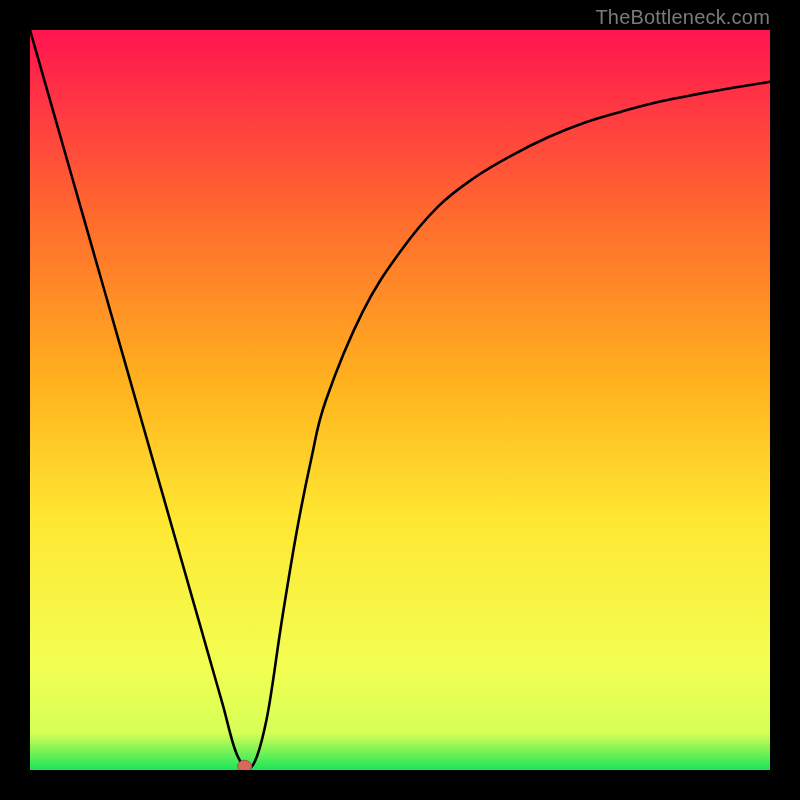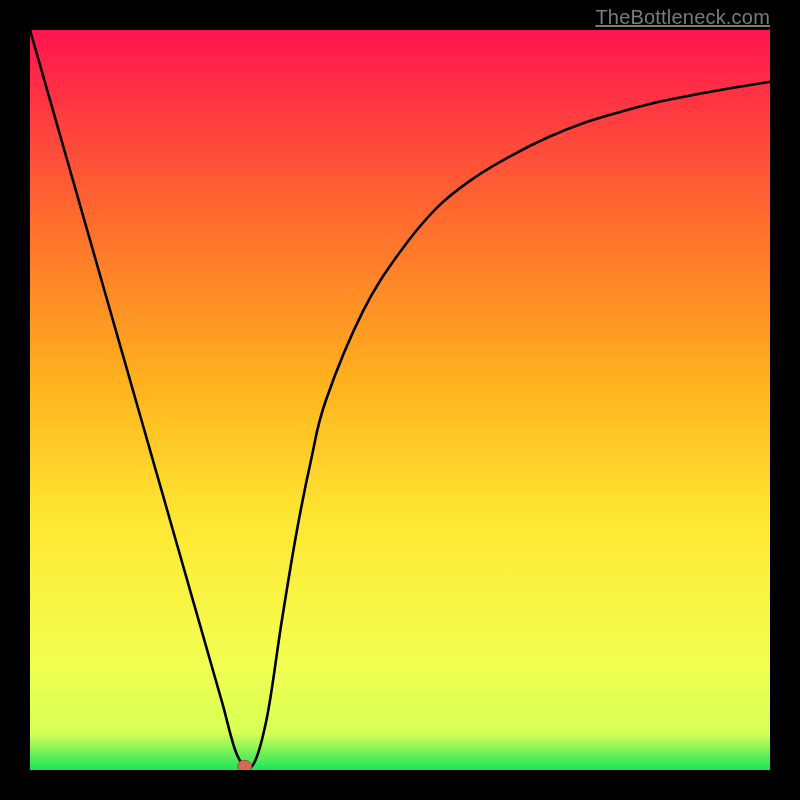--- a/index.html
+++ b/index.html
@@ -26,21 +26,20 @@
   }
   .watermark {
     position: absolute;
     top: 6px;
     right: 30px;
     color: #7b7b7b;
     font-size: 20px;
     font-weight: 500;
     letter-spacing: 0.2px;
     user-select: none;
-    text-decoration: underline;
   }
   svg { display: block; }
 </style>
 </head>
 <body>
 
 <div class="frame">
 
   <div class="plot-area">
     <svg id="chart-svg" width="740" height="740" viewBox="0 0 740 740">

